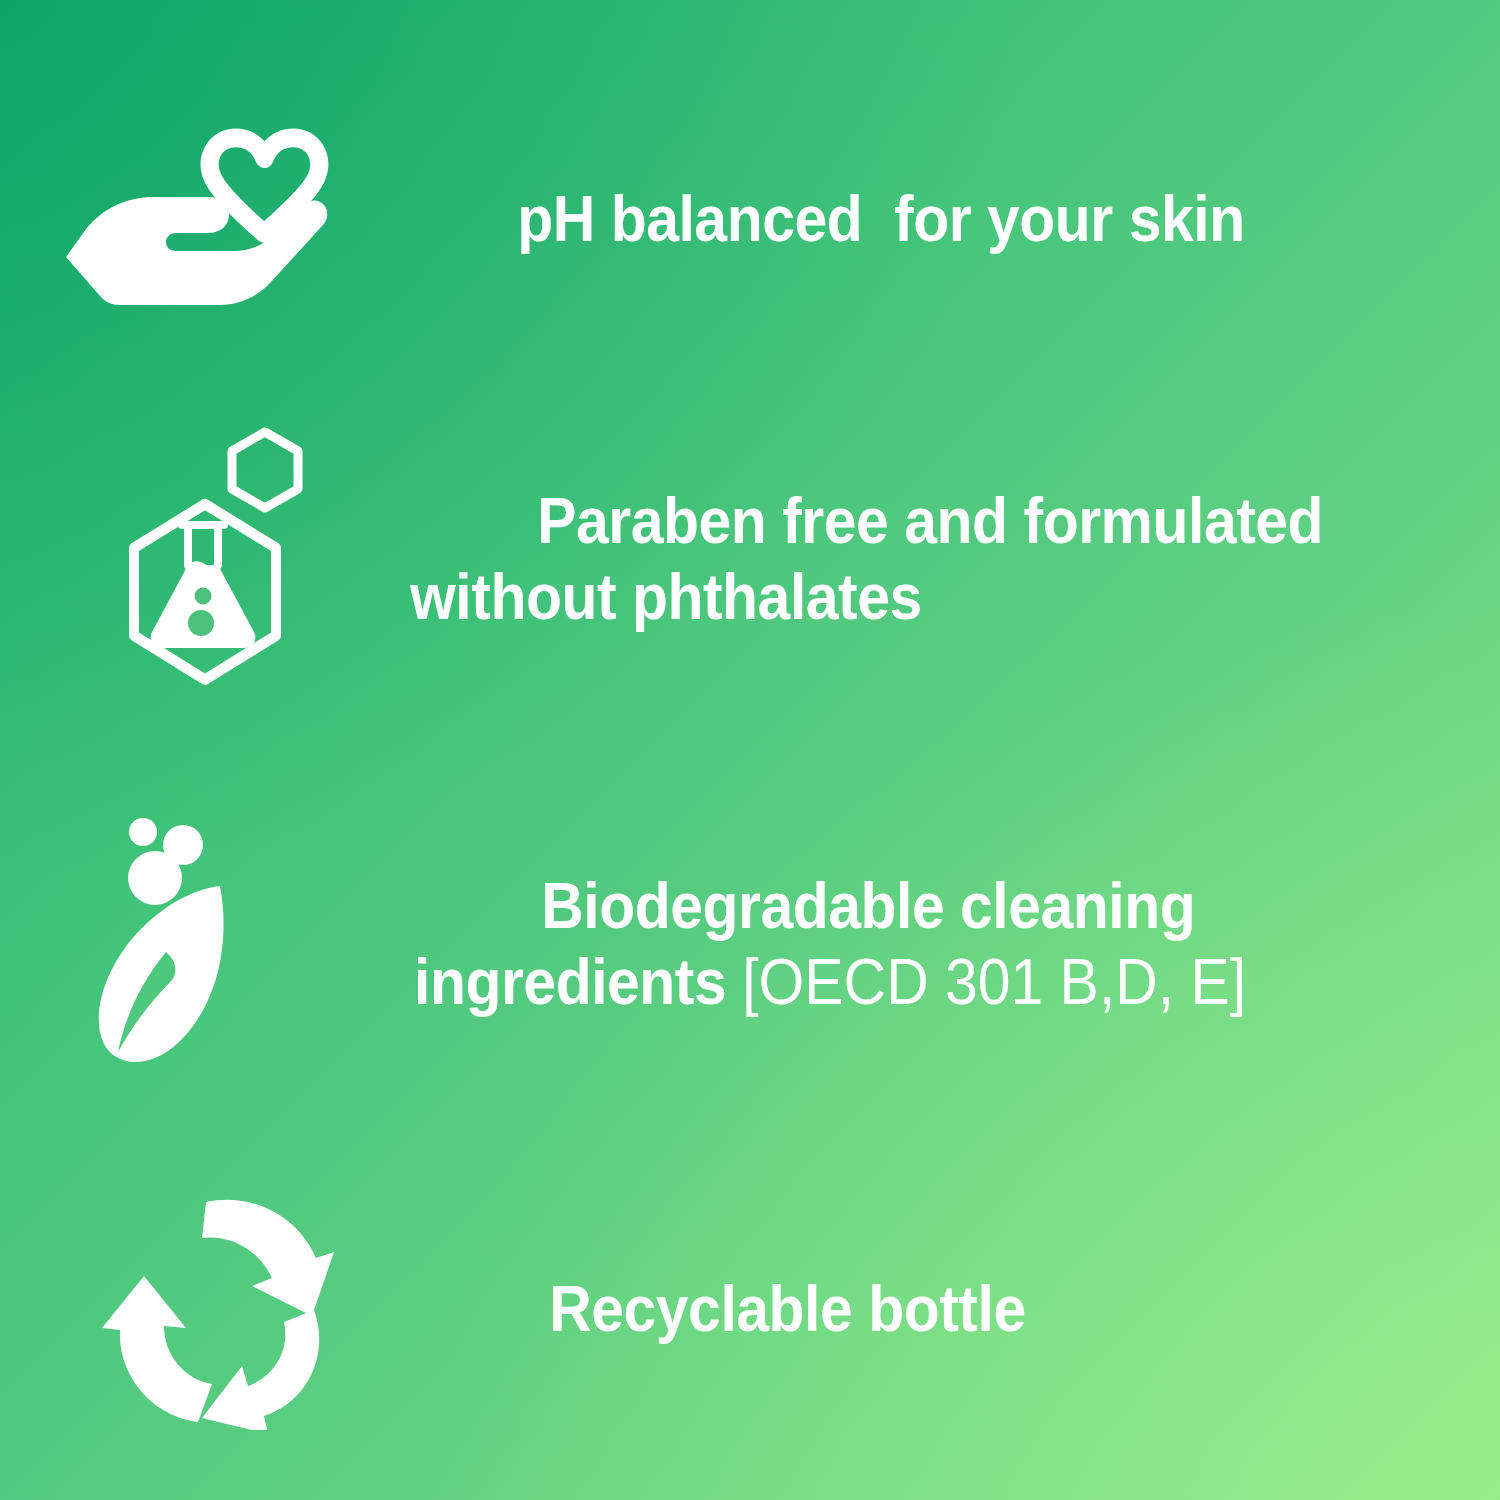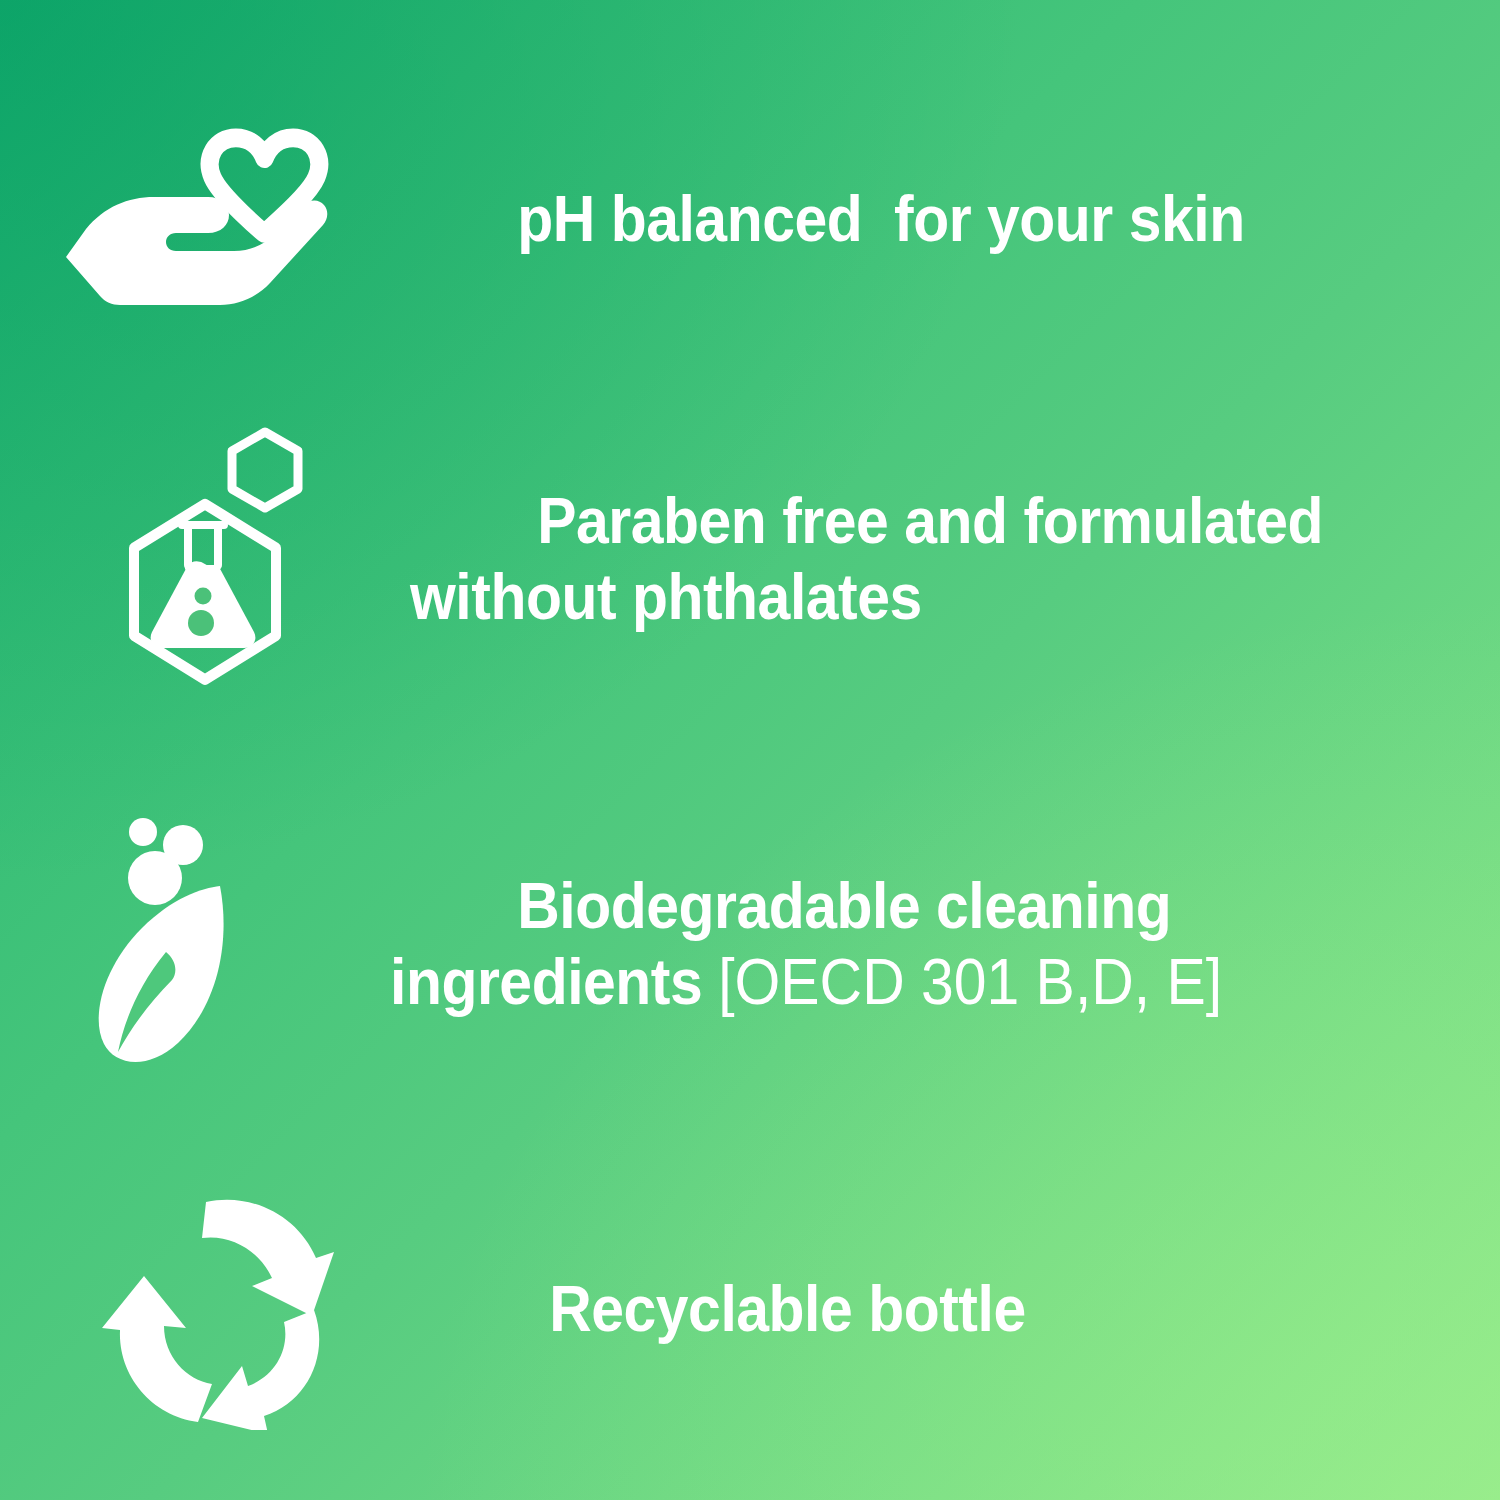--- a/index.html
+++ b/index.html
@@ -74,21 +74,21 @@
 
   .benefit-text .note {
     font-weight:normal;
     letter-spacing:0px;
     display:inline;
   }
 
   
   #row-ph        { top:90px;   height:260px; }
   #row-paraben   { top:420px;  height:280px;margin-left:20px; }
-  #row-biodeg    { top:800px;  height:290px; }
+  #row-biodeg    { top:800px;  height:290px;gap:24px; }
   #row-recycle   { top:1175px; height:270px;margin-left:32px; }
 </style>
 </head>
 <body>
 
 <div class="bg-wash"></div>
 
 <div class="benefits-list">
 
   <div class="benefit-row" id="row-ph">

